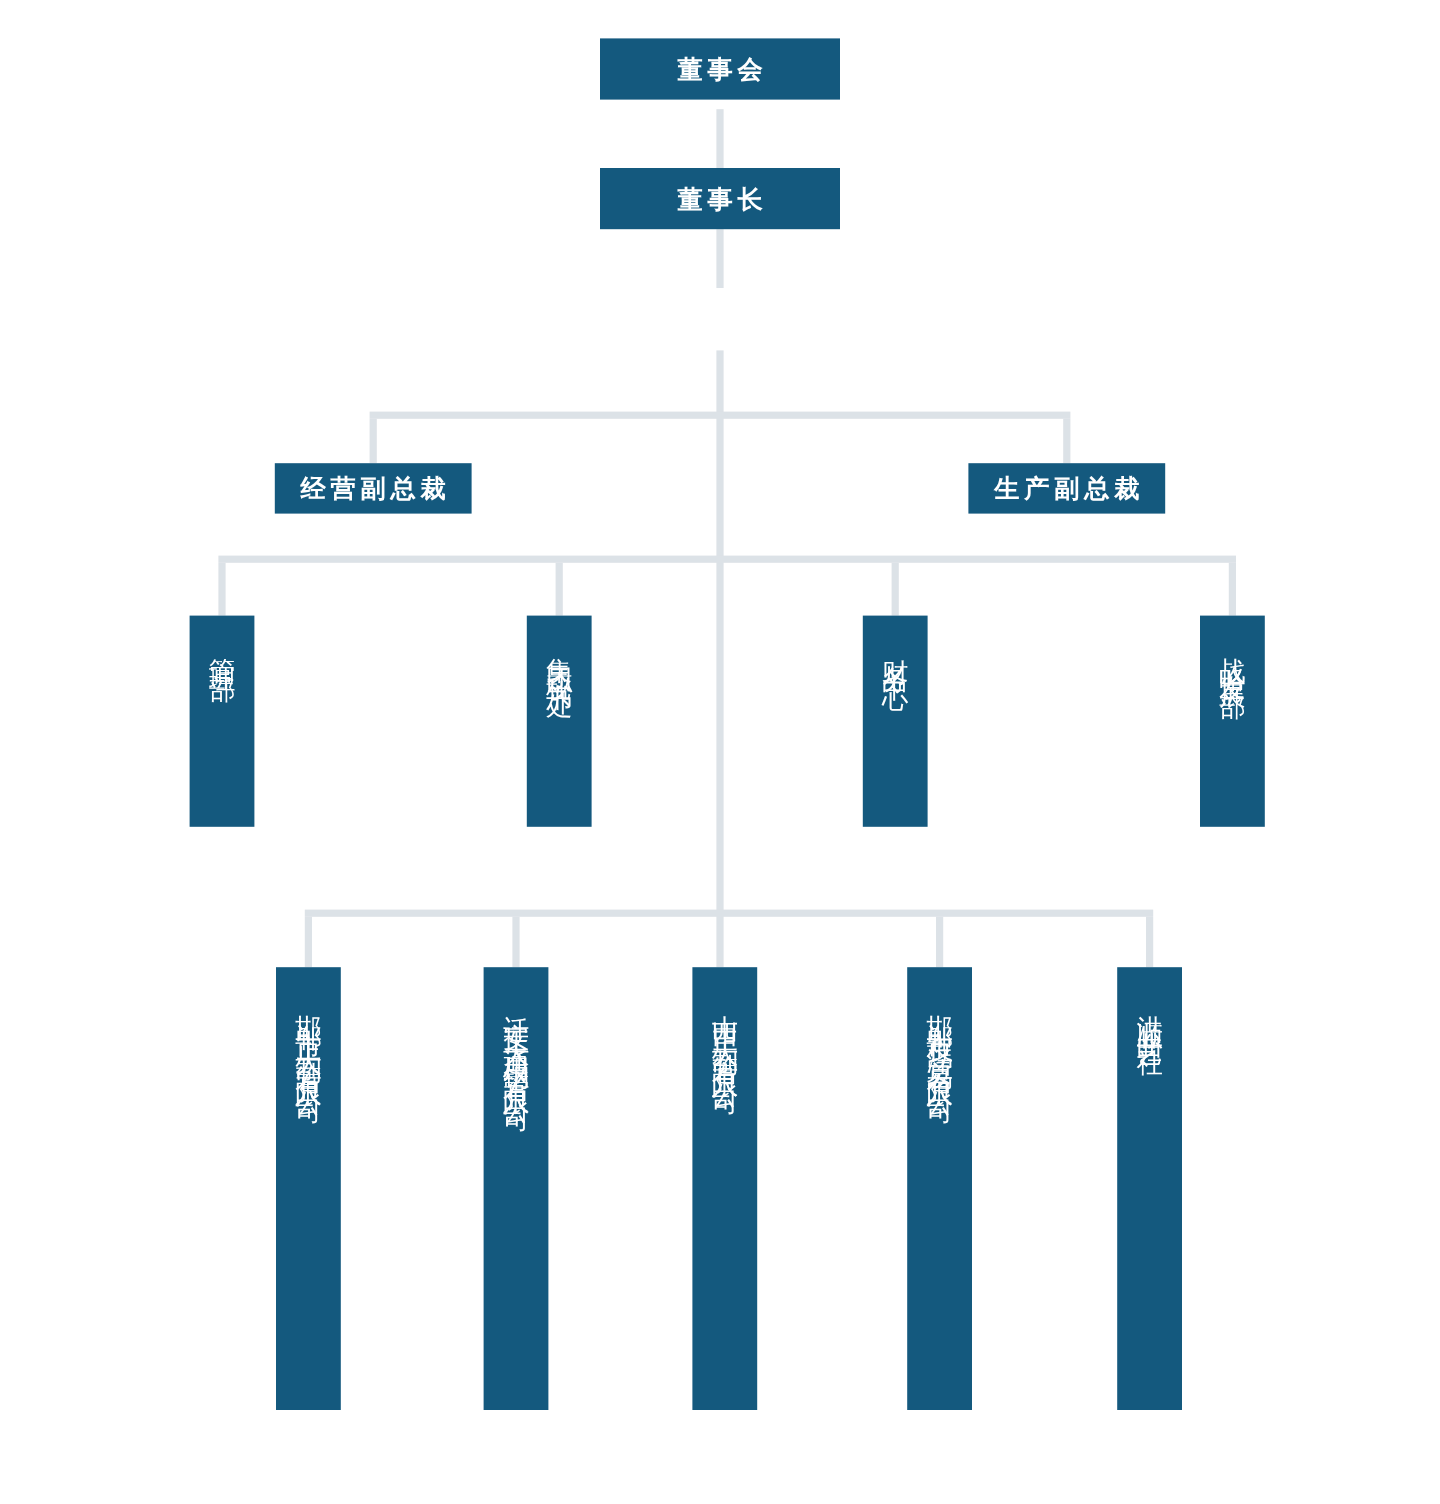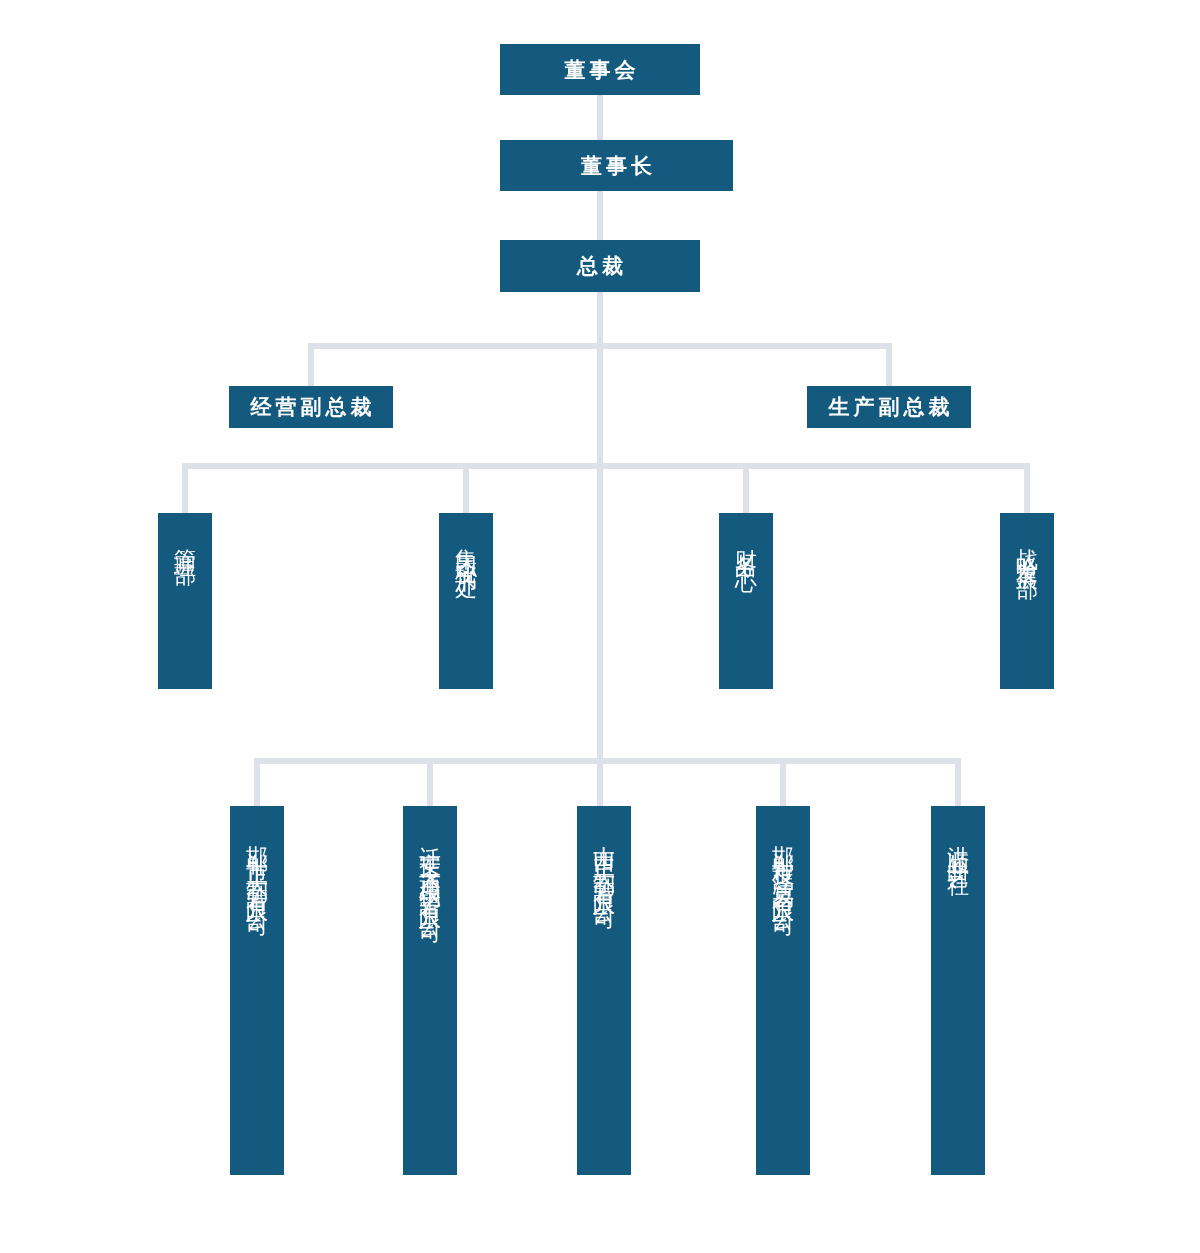--- a/index.html
+++ b/index.html
@@ -54,22 +54,22 @@
   }
   .dept { padding-top: 18px; }
   .sub  { padding-top: 22px; }
 
   .line {
     position: absolute;
     background: var(--connector);
   }
 
   
-  .n-board     { left: 500px; top: 44px;  width: 200px; height: 51px; justify-content: center; }
-  .n-chairman  { left: 500px; top: 140px; width: 233px; height: 51px; }
+  .n-board     { left: 500px; top: 32px;  width: 200px; height: 51px; justify-content: center; }
+  .n-chairman  { left: 500px; top: 140px; width: 200px; height: 51px; }
   .n-president { left: 500px; top: 240px; width: 200px; height: 52px; }
   .n-vp-ops    { left: 229px; top: 386px; width: 164px; height: 42px; }
   .n-vp-prod   { left: 807px; top: 386px; width: 164px; height: 42px; text-align: right; }
 
   .n-dept-0 { left: 158px;  top: 513px; width: 54px; height: 176px; }
   .n-dept-1 { left: 439px;  top: 513px; width: 54px; height: 176px; }
   .n-dept-2 { left: 719px;  top: 513px; width: 54px; height: 176px; }
   .n-dept-3 { left: 1000px; top: 513px; width: 54px; height: 176px; }
 
   .n-sub-0 { left: 230px; top: 806px; width: 54px; height: 369px; }
@@ -117,23 +117,20 @@
   <div class="line l-sub-drop-1"></div>
   <div class="line l-sub-drop-3"></div>
   <div class="line l-sub-drop-4"></div>
 
   <div class="node hnode n-board">
     <span>董事会</span>
   </div>
   <div class="node hnode n-chairman">
     <span>董事长</span>
   </div>
-  <div class="node hnode n-president">
-    <span>总裁</span>
-  </div>
 
   <div class="node hnode n-vp-ops">
     <span>经营副总裁</span>
   </div>
   <div class="node hnode n-vp-prod">
     <span>生产副总裁</span>
   </div>
 
   <div class="node vnode dept n-dept-0">
     <span class="vtext">管理部</span>

